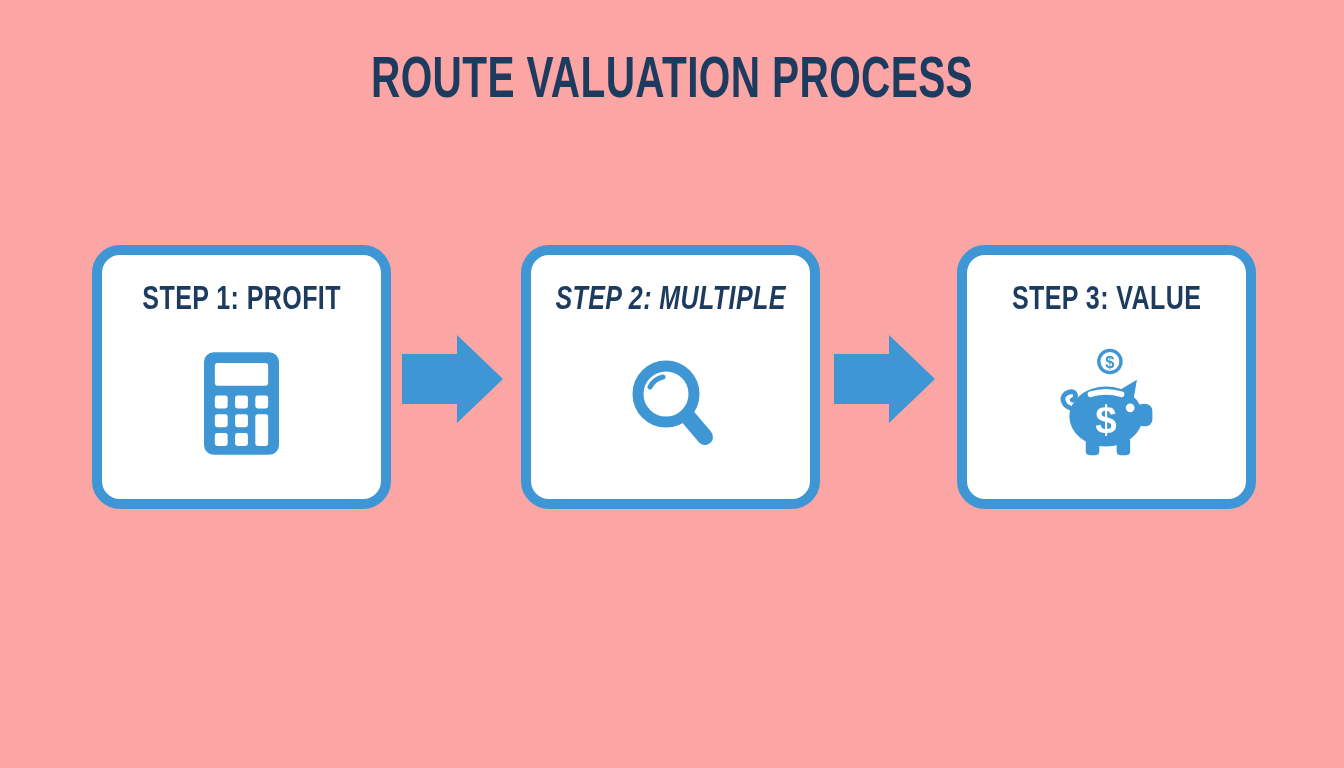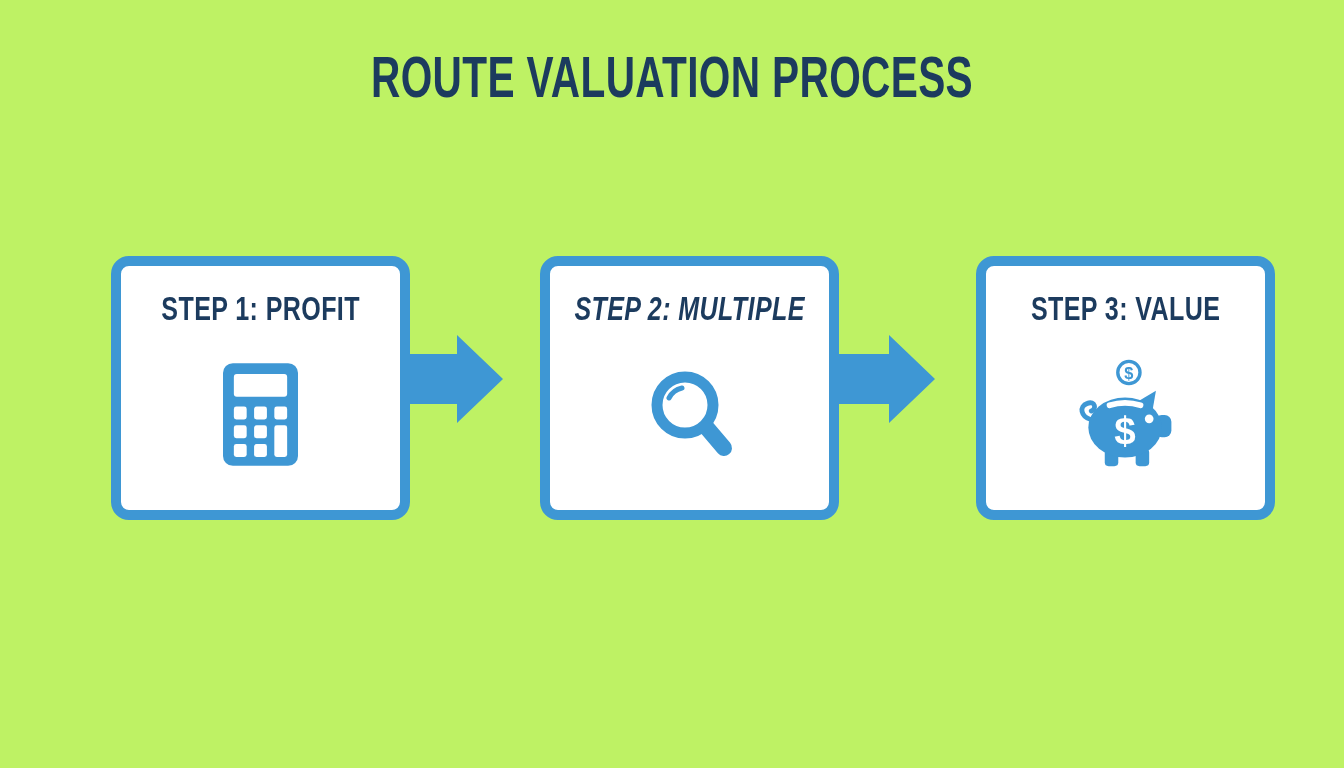--- a/index.html
+++ b/index.html
@@ -4,51 +4,50 @@
 <style>
   html, body { margin: 0; padding: 0; }
   body {
     font-family: "Liberation Sans", sans-serif;
     background: #ffffff;
   }
   .canvas {
     position: relative;
     width: 1344px;
     height: 768px;
-    background: #bef264;
+    background: #fca5a5;
     overflow: hidden;
   }
   .diagram-title {
     position: absolute;
     top: 48px;
     left: 0;
     width: 100%;
     text-align: center;
     font-size: 58px;
     font-weight: bold;
     line-height: 1.0;
     color: #1C3B5E;
     transform: scaleX(0.70);
     transform-origin: 50% 50%;
     white-space: nowrap;
     letter-spacing: 0.5px;
   }
   .step-box {
     position: absolute;
-    top: 256px;
+    top: 245px;
     width: 299px;
     height: 264px;
     box-sizing: border-box;
     border: 10px solid #3E97D4;
-    border-radius: 18px;
+    border-radius: 28px;
     background: #ffffff;
     display: flex;
     flex-direction: column;
     align-items: center;
-    margin-left: 19px;
   }
   .step-box.pos-1 { left: 92px; }
   .step-box.pos-2 { left: 521px; font-style: italic; }
   .step-box.pos-3 { left: 957px; align-items: center; }
   .step-label {
     margin-top: 24px;
     font-size: 33px;
     font-weight: bold;
     color: #1C3B5E;
     transform: scaleX(0.76);

